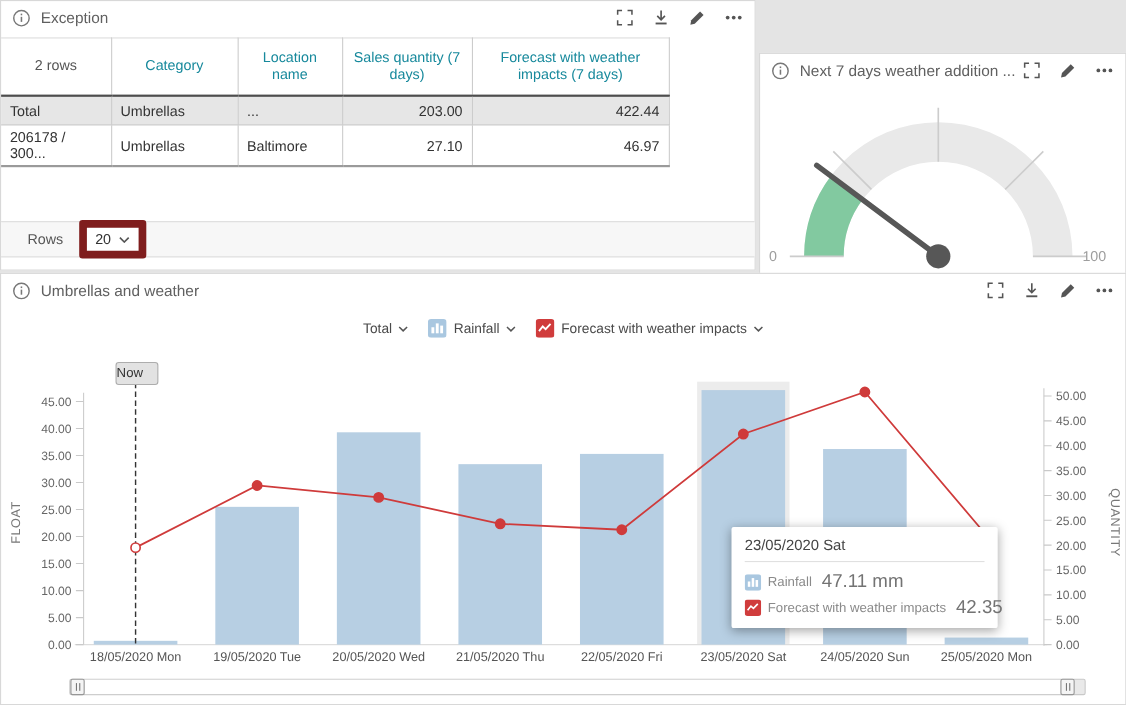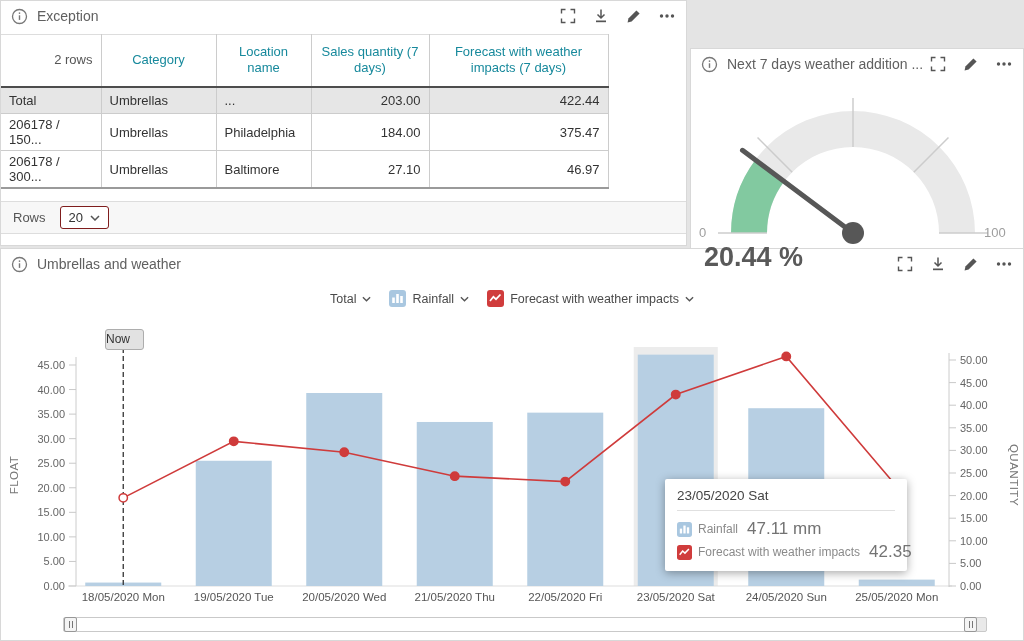--- a/index.html
+++ b/index.html
@@ -10,28 +10,28 @@
   #chart-panel{left:0;top:248px;width:1024px;height:393px;}
   .panel-header{position:relative;z-index:5;display:flex;align-items:center;height:30px;padding:0 10px;}
   .panel-title{color:#606060;font-size:14px;margin-left:9px;white-space:nowrap;overflow:hidden;}
   .header-icons{margin-left:auto;display:flex;align-items:center;gap:15px;}
   .hicon{display:inline-flex;cursor:pointer;}
   .iicon{display:inline-flex;}
   
   #exception-table{border-collapse:collapse;font-size:13px;color:#333;margin-top:3px;}
   #exception-table th,#exception-table td{border:1px solid #ccc;padding:3px 8px;box-sizing:border-box;}
   #exception-table thead th{height:52px;color:#17899c;font-weight:normal;text-align:center;vertical-align:middle;border-top:1px solid #ddd;border-bottom:2px solid #4d4d4d;line-height:1.25;}
-  #exception-table thead th.corner{color:#555;text-align:right;}
+  #exception-table thead th.corner{color:#555;text-align:center;}
   #exception-table th:first-child,#exception-table td:first-child{border-left:none;}
   #exception-table tbody th,#exception-table tbody td{height:27px;font-weight:normal;text-align:left;}
   #exception-table tbody .cell-number{text-align:right;}
   #exception-table tbody tr.total-row th,#exception-table tbody tr.total-row td{background:#e6e6e6;}
   #exception-table tbody tr:last-child th,#exception-table tbody tr:last-child td{border-bottom:2px solid #9a9a9a;}
-  .table-footer{position:absolute;left:0;top:200px;width:100%;height:33px;background:#f7f7f7;border-top:1px solid #ddd;border-bottom:1px solid #ddd;display:flex;align-items:center;padding:0 12px;box-sizing:border-box;gap:14px;font-size:13px;color:#555;}
-  .dropdown{display:inline-flex;align-items:center;gap:7px;background:#fff;border:1px solid #7f1d1d;border-radius:3px;padding:3px 8px;font-size:13px;color:#333;cursor:pointer;}
+  .table-footer{position:absolute;left:0;top:200px;width:100%;height:33px;background:#f7f7f7;border-top:1px solid #ddd;border-bottom:1px solid #ddd;display:flex;align-items:center;padding:0 24px;box-sizing:border-box;gap:14px;font-size:13px;color:#555;}
+  .dropdown{display:inline-flex;align-items:center;gap:7px;background:#fff;border:7px solid #7f1d1d;border-radius:3px;padding:3px 8px;font-size:13px;color:#333;cursor:pointer;}
   
   #gauge-svg{position:absolute;left:0;top:0;width:334px;height:246px;}
   .gauge-min,.gauge-max{position:absolute;font-size:13px;color:#9e9e9e;z-index:2;}
   .gauge-min{left:8px;top:176px;}
   .gauge-max{left:293px;top:176px;}
   .gauge-value{position:absolute;left:13px;top:193px;font-size:27px;font-weight:bold;color:#595959;z-index:2;}
   
   #chart-svg{position:absolute;left:0;top:0;width:1024px;height:393px;}
   .legend{position:absolute;left:0;top:41px;width:100%;display:flex;justify-content:center;align-items:center;gap:18px;font-size:12.5px;color:#4a4a4a;z-index:4;}
   .legend-item{display:inline-flex;align-items:center;gap:6px;cursor:pointer;}
@@ -112,27 +112,20 @@
       </thead>
       <tbody id="exception-tbody">
           <tr class="total-row">
             <th class="row-header">Total</th>
             <td class="cell-category">Umbrellas</td>
             <td class="cell-location">...</td>
             <td class="cell-number">203.00</td>
             <td class="cell-number">422.44</td>
           </tr>
           <tr>
-            <th class="row-header">206178 / 150...</th>
-            <td class="cell-category">Umbrellas</td>
-            <td class="cell-location">Philadelphia</td>
-            <td class="cell-number">184.00</td>
-            <td class="cell-number">375.47</td>
-          </tr>
-          <tr>
             <th class="row-header">206178 / 300...</th>
             <td class="cell-category">Umbrellas</td>
             <td class="cell-location">Baltimore</td>
             <td class="cell-number">27.10</td>
             <td class="cell-number">46.97</td>
           </tr>
         </tbody>
     </table>
     <div class="table-footer">
       <span>Rows</span>
@@ -181,21 +174,20 @@
           <svg width="18" height="18" viewBox="0 0 18 18">
               <circle cx="3.5" cy="9" r="1.7" fill="#555"></circle>
               <circle cx="9" cy="9" r="1.7" fill="#555"></circle>
               <circle cx="14.5" cy="9" r="1.7" fill="#555"></circle>
             </svg>
         </span>
       </span>
     </header>
     <span class="gauge-min">0</span>
     <span class="gauge-max">100</span>
-    <div class="gauge-value">20.44 %</div>
   </section>
 
   <section class="panel" id="chart-panel">
     <svg id="chart-svg" viewBox="0 0 1024 393">
         <rect x="632.75" y="98" width="84" height="239" fill="#ececec"></rect>
         <line x1="67" y1="337" x2="951" y2="337" stroke="#ddd"></line>
         <line x1="75" y1="108" x2="75" y2="337" stroke="#ccc"></line>
         <line x1="948" y1="104" x2="948" y2="338" stroke="#ccc"></line>
         <line x1="68" y1="337" x2="75" y2="337" stroke="#c9c9c9"></line>
         <text x="64" y="341" text-anchor="end" font-size="11" fill="#666">0.00</text>

